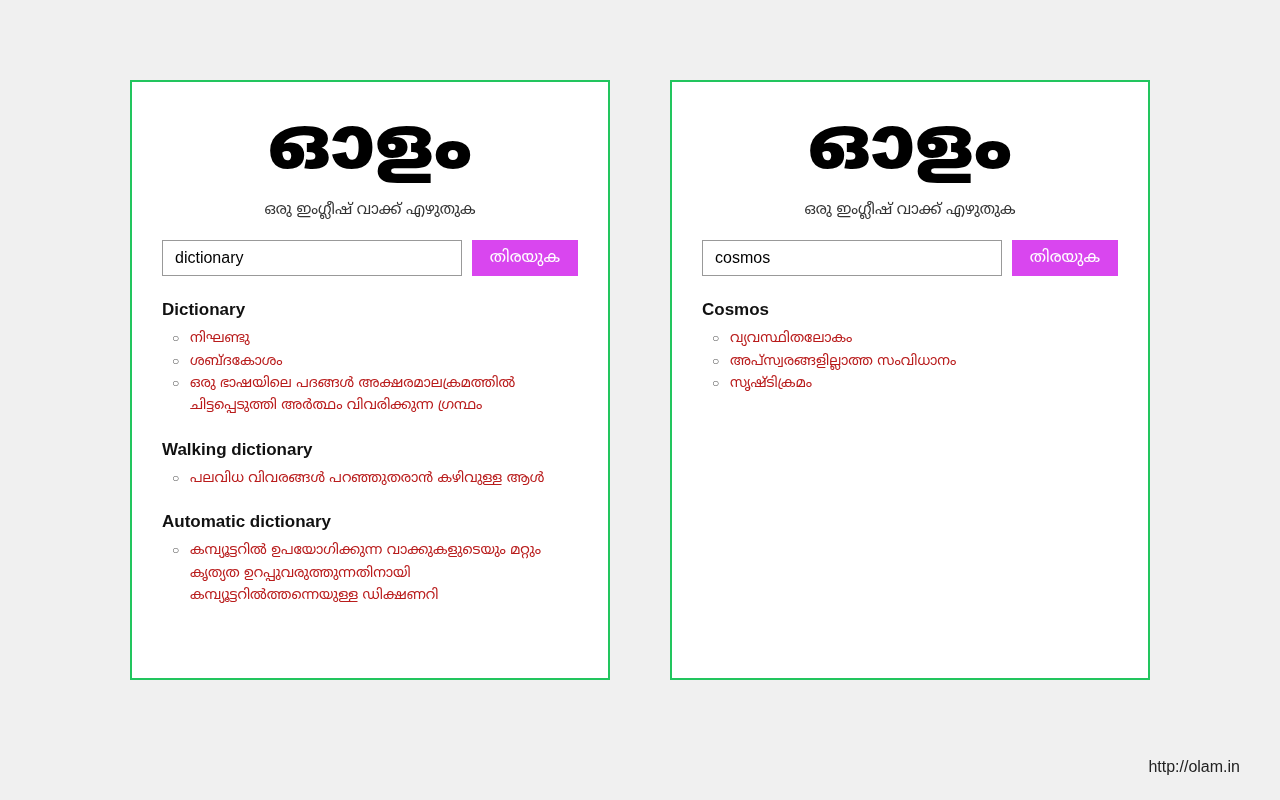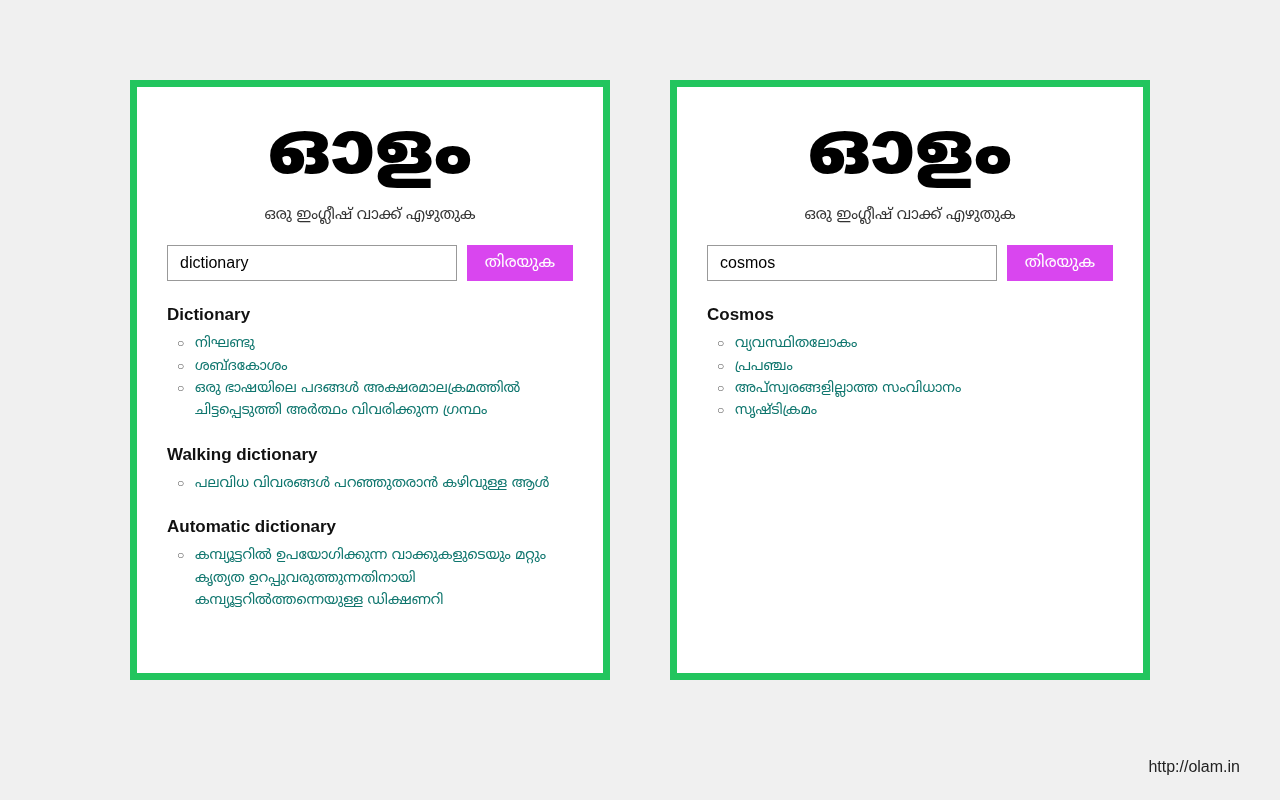--- a/index.html
+++ b/index.html
@@ -14,21 +14,21 @@
       position: relative;
     }
     .main-container {
       display: flex;
       gap: 60px;
       align-items: flex-start;
       margin-top: -40px;
     }
     .card {
       background: #fff;
-      border: 7px solid #22c55e;
+      border: 2px solid #22c55e;
       width: 480px;
       min-height: 600px;
       padding: 30px 30px 30px 30px;
     }
     .logo {
       text-align: center;
       font-size: 72px;
       font-weight: 900;
       font-family: 'Noto Sans Malayalam', Arial, sans-serif;
       margin-bottom: 10px;
@@ -73,21 +73,21 @@
       margin-bottom: 8px;
     }
     .result-list {
       list-style: none;
       padding-left: 10px;
     }
     .result-list li {
       position: relative;
       padding-left: 18px;
       font-size: 14px;
-      color: #0f766e;
+      color: #b91c1c;
       line-height: 1.6;
       font-family: 'Noto Sans Malayalam', Arial, sans-serif;
     }
     .result-list li::before {
       content: '○';
       position: absolute;
       left: 0;
       color: #555;
       font-size: 12px;
       top: 2px;
@@ -138,21 +138,20 @@
     <div class="logo">ഓളം</div>
     <div class="subtitle">ഒരു ഇംഗ്ലീഷ് വാക്ക് എഴുതുക</div>
     <div class="search-row">
       <input class="search-input" type="text" value="cosmos" style="">
       <button class="search-btn">തിരയുക</button>
     </div>
     <div class="result-section">
       <div class="result-heading">Cosmos</div>
       <ul class="result-list">
         <li>വ്യവസ്ഥിതലോകം</li>
-        <li>പ്രപഞ്ചം</li>
         <li>അപ്സ്വരങ്ങളില്ലാത്ത സംവിധാനം</li>
         <li>സൃഷ്ടിക്രമം</li>
       </ul>
     </div>
   </div>
 
 </div>
 
 <div class="footer-url">http://olam.in</div>
 

